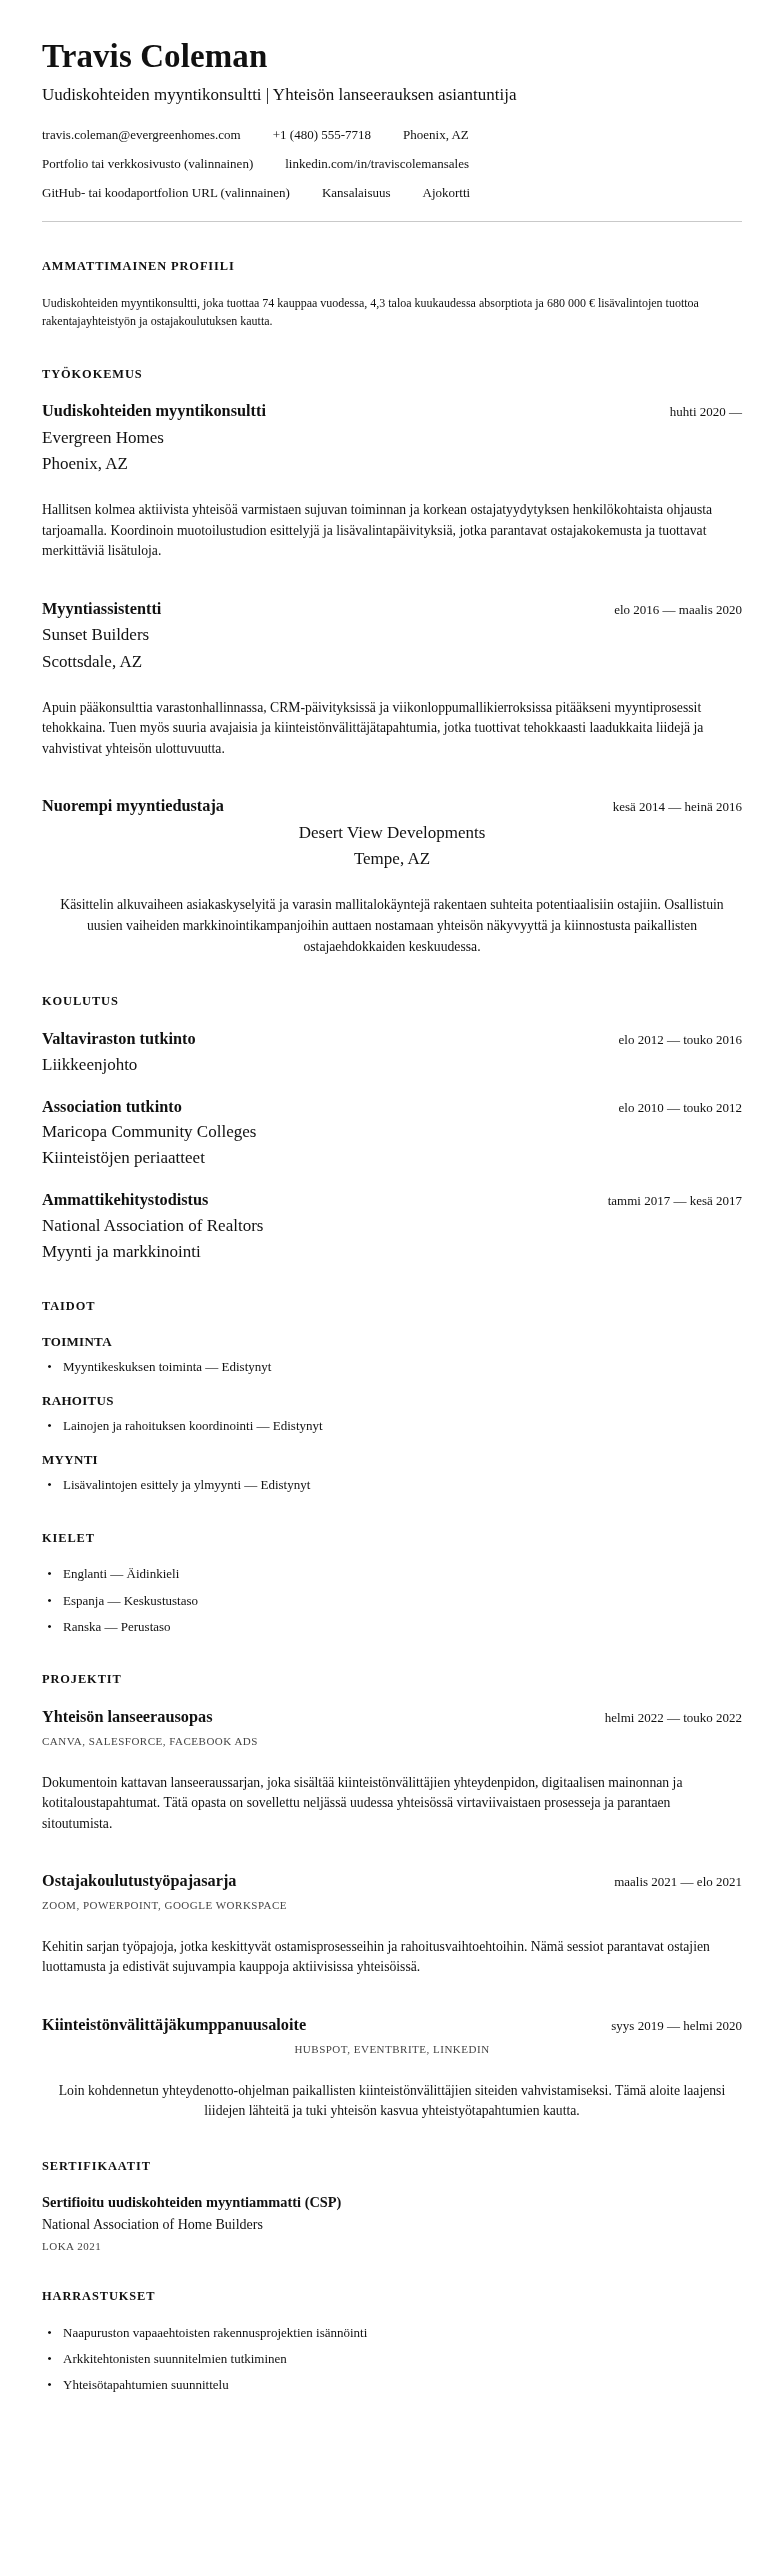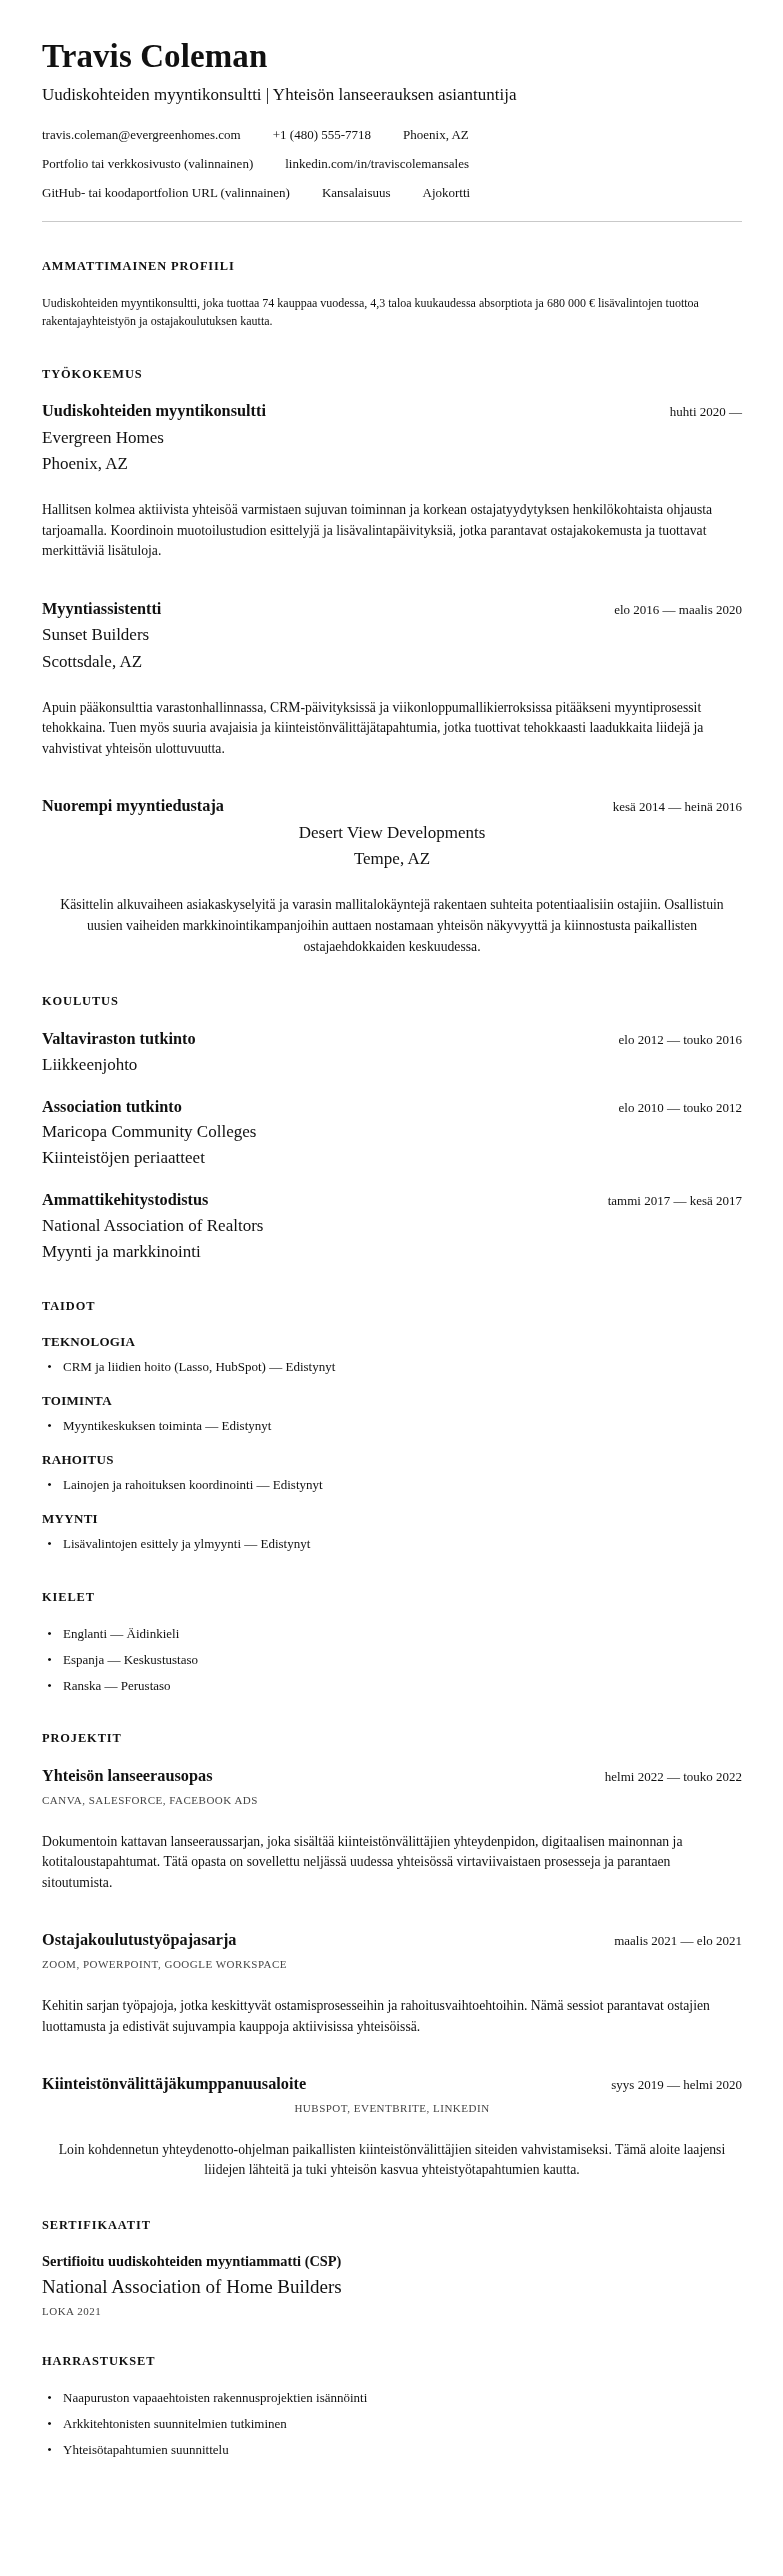--- a/index.html
+++ b/index.html
@@ -116,21 +116,21 @@
     top: 0;
   }
 
   
   .cert-entry { margin-bottom: 6.5px; }
   .cert-title {
     font-size: 14.4px;
     font-weight: 700;
     margin: 0;
   }
-  .cert-issuer { font-size: 19px; margin-top: 6.5px; }
+  .cert-issuer { font-size: 14px; margin-top: 6.5px; }
   .cert-date {
     font-size: 11px;
     letter-spacing: 0.5px;
     color: #444444;
     margin-top: 7.2px;
   }
 </style>
 </head>
 <body>
 
@@ -222,26 +222,20 @@
         <span class="entry-dates">tammi 2017 — kesä 2017</span>
       </div>
       <div class="entry-sub">National Association of Realtors</div>
       <div class="entry-sub">Myynti ja markkinointi</div>
     </article>
   </section>
 
   <section>
     <h2 class="section-heading">TAIDOT</h2>
 
-    <div class="skill-group">
-      <h4 class="skill-category">TEKNOLOGIA</h4>
-      <ul class="bullet-list">
-        <li>CRM ja liidien hoito (Lasso, HubSpot) — Edistynyt</li>
-      </ul>
-    </div>
 
     <div class="skill-group">
       <h4 class="skill-category">TOIMINTA</h4>
       <ul class="bullet-list">
         <li>Myyntikeskuksen toiminta — Edistynyt</li>
       </ul>
     </div>
 
     <div class="skill-group">
       <h4 class="skill-category">RAHOITUS</h4>

